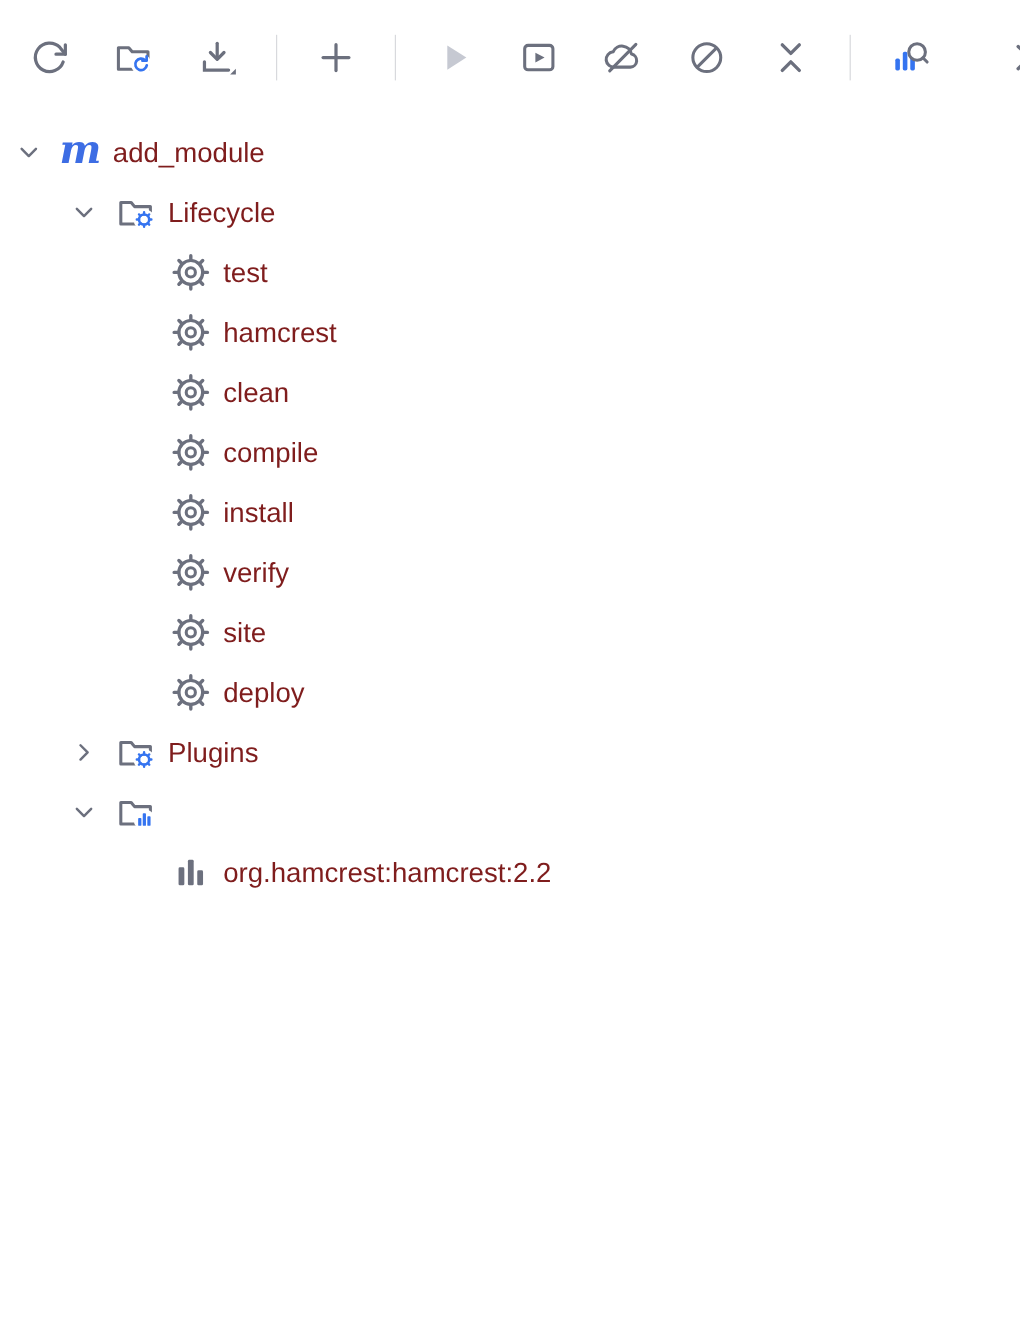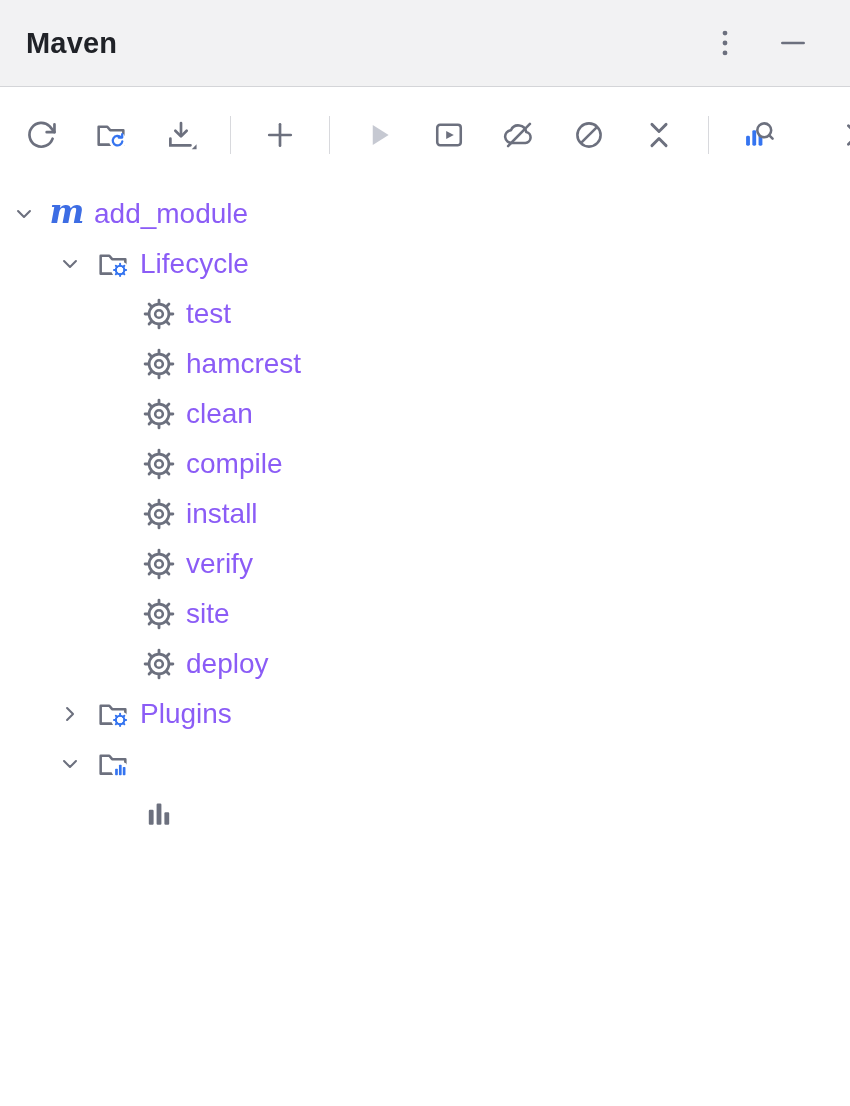--- a/index.html
+++ b/index.html
@@ -59,21 +59,21 @@
   .expander {
     width: 44px; height: 44px; flex: 0 0 auto;
     display: flex; align-items: center; justify-content: center;
     color: #6c707e;
   }
   .node-icon {
     width: 42px; height: 42px; flex: 0 0 auto;
     display: flex; align-items: center; justify-content: center;
     color: #6c707e;
   }
-  .label { font-size: 28px; color: #8b5cf6; padding-left: 6px; }
+  .label { font-size: 23px; color: #7f1d1d; padding-left: 6px; }
   .maven-m {
     font-family: "DejaVu Serif", serif;
     font-style: italic; font-weight: 700;
     font-size: 33px; line-height: 1;
     color: #3d6de4;
     padding-bottom: 5px;
   }
 </style>
 </head>
 <body>
@@ -164,39 +164,20 @@
     <symbol id="i-library" viewBox="0 0 24 24">
       <rect x="4.8" y="9" width="3.4" height="10.6" rx="0.8" fill="currentColor"></rect>
       <rect x="10.3" y="4.6" width="3.4" height="15" rx="0.8" fill="currentColor"></rect>
       <rect x="15.8" y="10.8" width="3.4" height="8.8" rx="0.8" fill="currentColor"></rect>
     </symbol>
   </defs>
 </svg>
 
 <div class="tool-window">
 
-  <div class="header">
-    <span class="header-title">Maven</span>
-    <span class="header-actions">
-      <button class="icon-btn">
-        <span>
-            <svg class="ic">
-              <use href="#i-kebab"></use>
-            </svg>
-          </span>
-      </button>
-      <button class="icon-btn">
-        <span>
-            <svg class="ic">
-              <use href="#i-minimize"></use>
-            </svg>
-          </span>
-      </button>
-    </span>
-  </div>
 
   <div class="toolbar">
     <button class="icon-btn">
       <span>
           <svg class="ic">
             <use href="#i-sync"></use>
           </svg>
         </span>
     </button>
     <button class="icon-btn">
@@ -411,16 +392,17 @@
         </span>
     </div>
 
     <div class="row" style="--d:2">
       <span class="expander"></span>
       <span class="node-icon">
           <svg class="ic">
             <use href="#i-library"></use>
           </svg>
         </span>
+      <span class="label">org.hamcrest:hamcrest:2.2</span>
     </div>
 
   </div>
 </div>
 
 </body></html>

